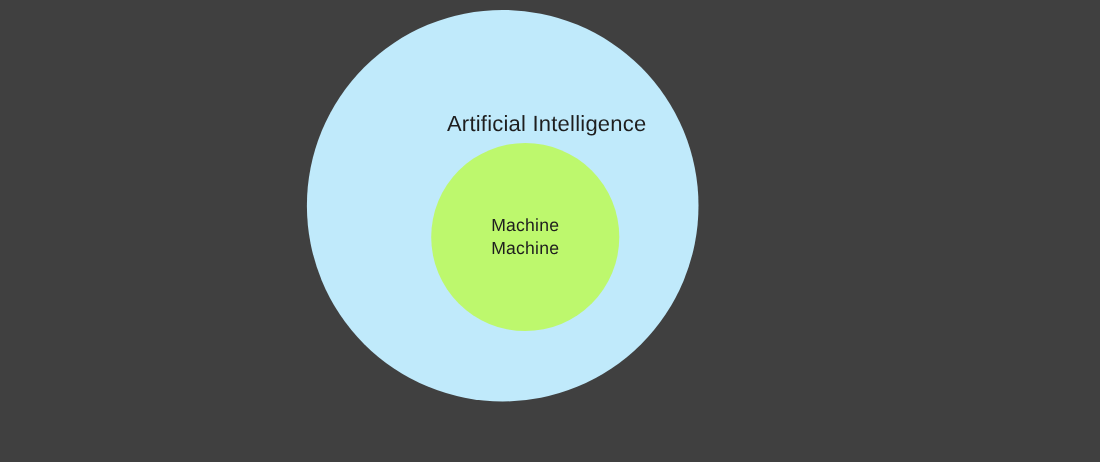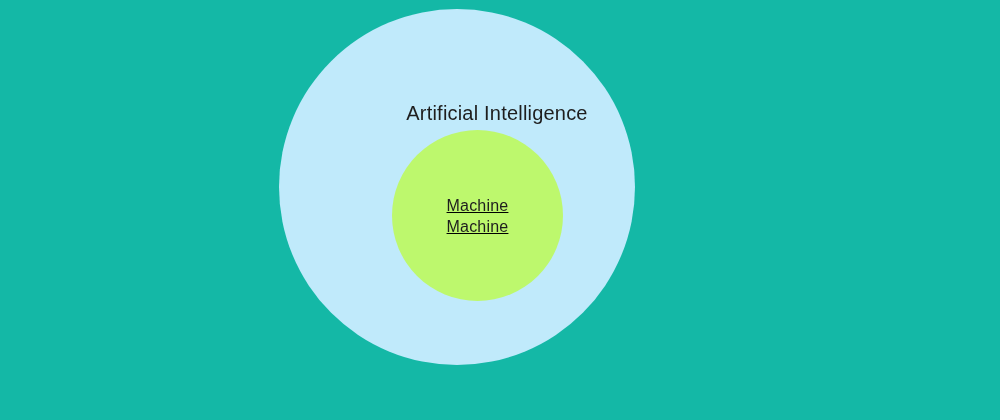--- a/index.html
+++ b/index.html
@@ -4,21 +4,21 @@
 <style>
   html, body {
     margin: 0;
     padding: 0;
     background: #ffffff;
   }
   .canvas {
     position: relative;
     width: 1000px;
     height: 420px;
-    background: #14b8a6;
+    background: #404040;
     overflow: hidden;
     font-family: "Liberation Sans", "DejaVu Sans", sans-serif;
   }
   .circle {
     position: absolute;
     border-radius: 50%;
   }
   .outer-circle {
     left: 279px;
     top: 9px;
@@ -56,21 +56,21 @@
 </style>
 </head>
 <body>
 
 <div class="canvas">
 
   <div class="circle outer-circle" style="background-color: rgb(192, 234, 251);">
 
     <div class="outer-label" style="color: rgb(30, 30, 30);">Artificial Intelligence</div>
 
-    <div class="circle inner-circle" style="background-color: rgb(189, 248, 109); text-decoration: underline;">
+    <div class="circle inner-circle" style="background-color: rgb(189, 248, 109);">
 
       <div class="inner-label" style="color: rgb(30, 30, 30);">
         <span>Machine</span>
         <span>Machine</span>
       </div>
 
     </div>
   </div>
 
 </div>

